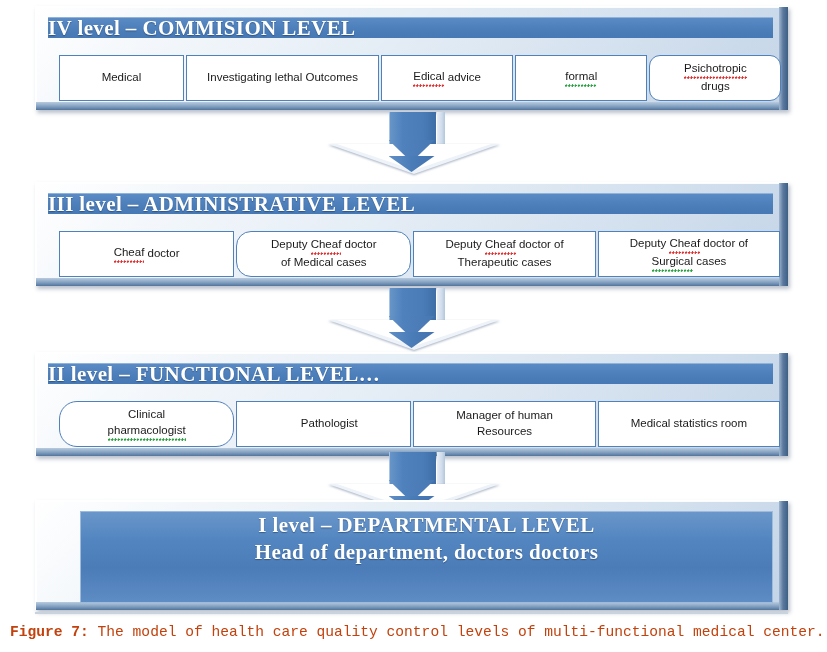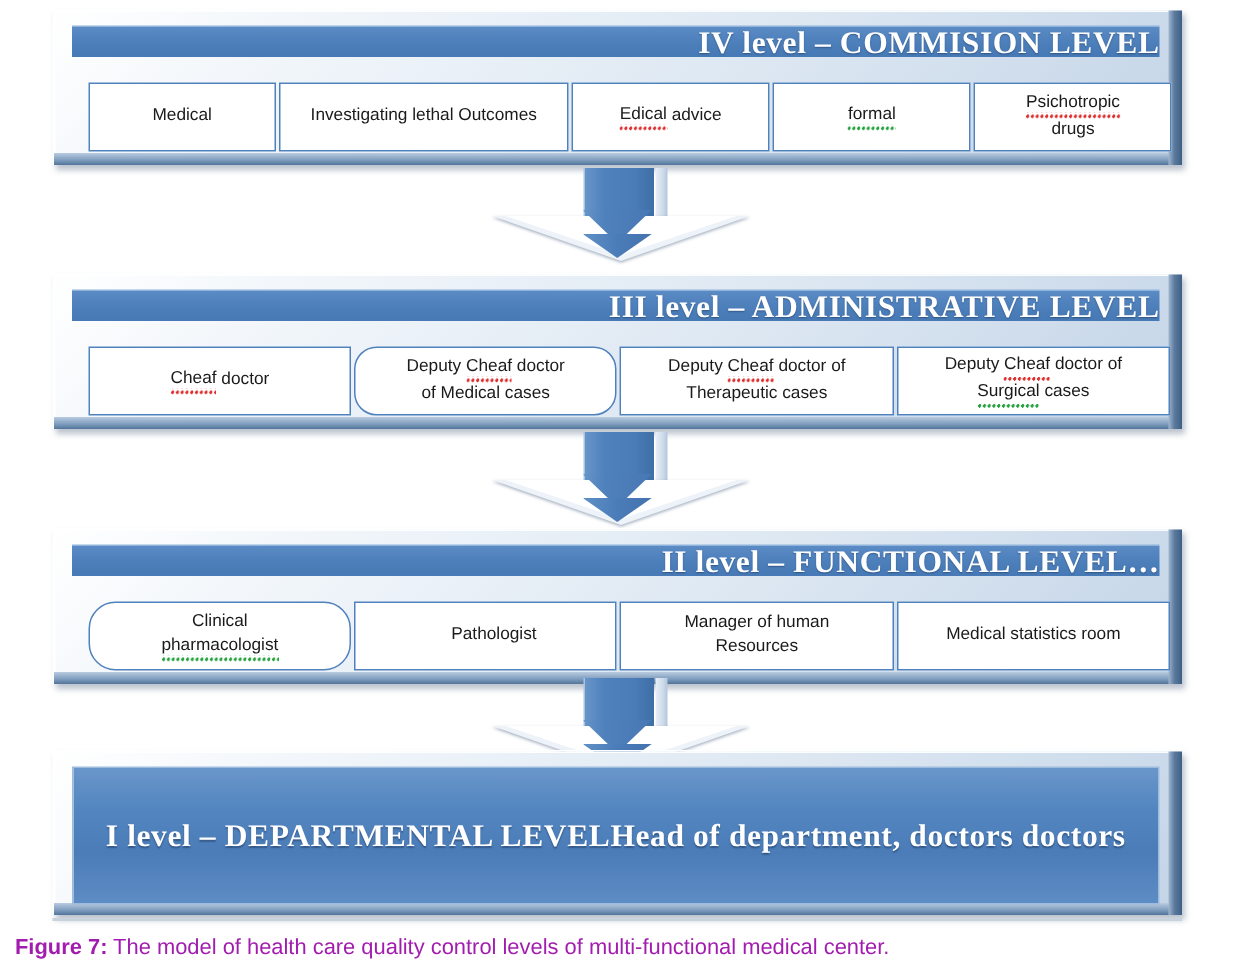--- a/index.html
+++ b/index.html
@@ -46,36 +46,36 @@
 
   
   .hdr{
     position:absolute;
     left:13px;top:11px;
     right:15px;
     height:21px;
     background:linear-gradient(180deg,#5b8bc4 0%,#4f81bd 42%,#4a7cb8 70%,#4679b5 100%);
     border-top:1px solid #8fb3da;
     color:#ffffff;
-    display:flex;align-items:center;justify-content:flex-end;
+    display:flex;align-items:center;justify-content:flex-start;
     font-family:"Liberation Serif", serif;
     font-weight:bold;
     font-size:21px;
     letter-spacing:.4px;
     text-shadow:0 1px 1px rgba(20,40,70,.45);
     white-space:nowrap;
     box-sizing:border-box;
   }
   .hdr.tall{
     height:92px;
-    flex-direction:row;
-    justify-content:center;
+    flex-direction:column;
     line-height:1.28;
     background:linear-gradient(180deg,#6a96ca 0%,#5386c0 30%,#4b7cb8 62%,#5e8cc4 100%);
     border:1px solid #9cbbdd;
+    margin-left:32px;
   }
   .hdr.tall .l1,.hdr.tall .l2{display:block;}
 
   
   .cells{
     position:absolute;
     left:24px;right:11px;
     top:49px;
     height:46px;
     display:flex;
@@ -161,23 +161,23 @@
     left:61px;top:44px;width:46px;height:16px;
     background:linear-gradient(90deg,#5f8fc5 0%,#4a7cb8 50%,#4473ae 100%);
     clip-path:polygon(0 0,100% 0,50% 100%);
   }
 
   
   #caption{
     position:absolute;
     left:10px;top:624px;
     width:812px;
-    font-family:Liberation Sans, sans-serif;
+    font-family:Liberation Mono, monospace;
     font-size:14.6px;
-    color:#a21caf;
+    color:#c2410c;
     white-space:nowrap;
   }
   #caption b{font-weight:bold;}
 
   
   #rule{
     position:absolute;left:35px;top:612px;width:753px;height:2px;
     background:#c8d3de;
   }
 </style>
@@ -197,21 +197,21 @@
       </div>
       <div class="cell" style="flex:0 0 26.9%;">
         <span>Investigating lethal Outcomes</span>
       </div>
       <div class="cell" style="flex:0 0 18.4%;">
         <span class="sq-red">Edical</span>&nbsp;<span>advice</span>
       </div>
       <div class="cell" style="flex:0 0 18.4%;">
         <span class="sq-green">formal</span>
       </div>
-      <div class="cell" style="flex:0 0 18.4%;">
+      <div class="cell" style="flex:0 0 18.4%;border-radius:11px;">
         <span><span class="sq-red">Psichotropic</span><br>drugs</span>
       </div>
     </div>
   </div>
 
   <div class="arrow" style="top:112px;">
     <div class="shaft"></div>
     <div class="head"></div>
     <div class="head2"></div>
     <div class="shaftfront"></div>

